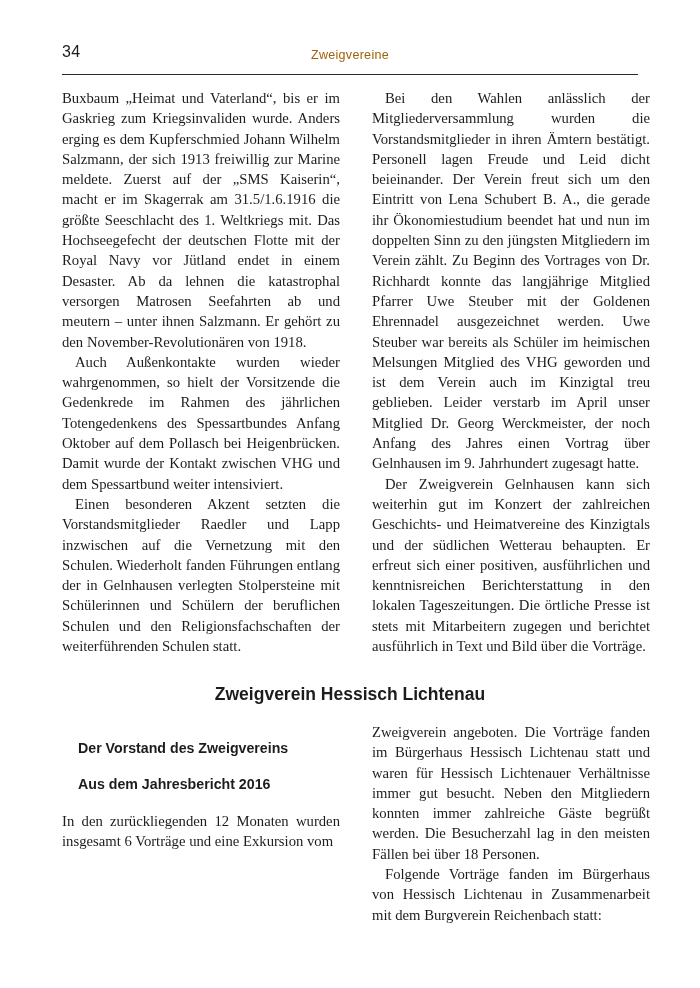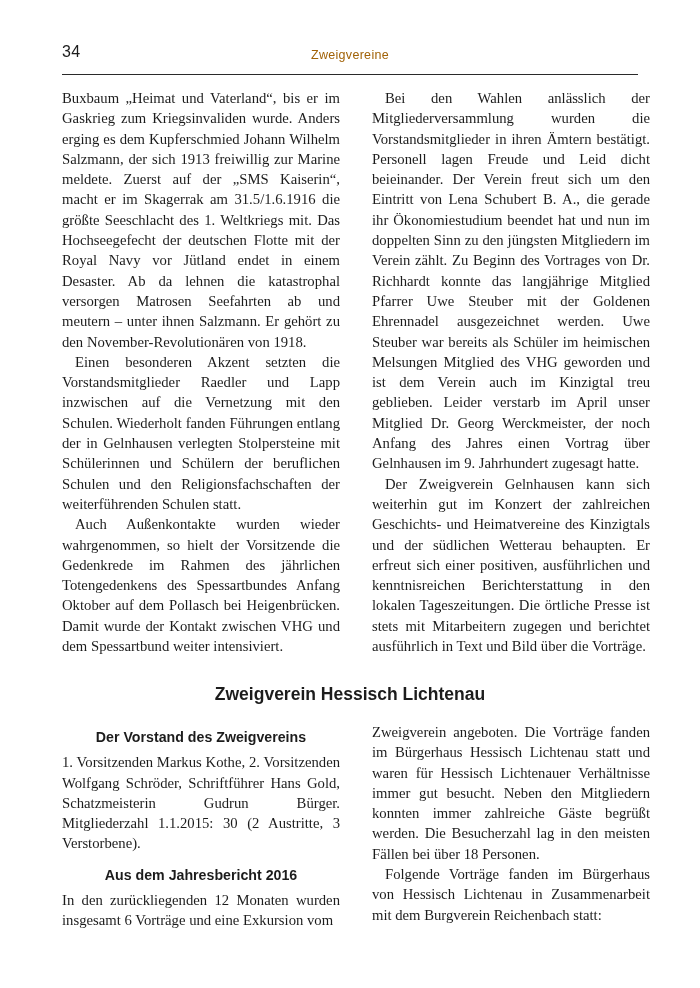--- a/index.html
+++ b/index.html
@@ -53,53 +53,52 @@
   .section-title {
     position: absolute; left: 62px; right: 62px; top: 684px;
     margin: 0;
     text-align: center;
     font-family: "Liberation Sans", sans-serif;
     font-weight: bold; font-size: 17.5px;
     color: #1c1c1c;
   }
   
   .subheading {
-    margin: 5px;
+    margin: 16px;
     font-family: "Liberation Sans", sans-serif;
     font-weight: bold; font-size: 14.2px; line-height: 20.3px;
-    text-align: center;
+    text-align: left;
     color: #1c1c1c;
   }
   .subheading.gap-above { margin-top: 11px; }
 </style>
 </head>
 <body>
 
 <div class="page">
 
   <div class="page-number">34</div>
   <div class="running-title">Zweigvereine</div>
   <div class="header-rule"></div>
 
   <div class="col col-left upper">
     <p>Buxbaum „Heimat und Vaterland“, bis er im Gaskrieg zum Kriegsinvaliden wurde. Anders erging es dem Kupferschmied Johann Wilhelm Salzmann, der sich 1913 freiwillig zur Marine meldete. Zuerst auf der „SMS Kaiserin“, macht er im Skagerrak am 31.5/1.6.1916 die größte Seeschlacht des 1. Weltkriegs mit. Das Hochseegefecht der deutschen Flotte mit der Royal Navy vor Jütland endet in einem Desaster. Ab da lehnen die katastrophal versorgen Matrosen Seefahrten ab und meutern – unter ihnen Salzmann. Er gehört zu den November-Revolutionären von 1918.</p>
+    <p class="indent">Auch Außenkontakte wurden wieder wahrgenommen, so hielt der Vorsitzende die Gedenkrede im Rahmen des jährlichen Totengedenkens des Spessartbundes Anfang Oktober auf dem Pollasch bei Heigenbrücken. Damit wurde der Kontakt zwischen VHG und dem Spessartbund weiter intensiviert.</p>
     <p class="indent">Einen besonderen Akzent setzten die Vorstandsmitglieder Raedler und Lapp inzwischen auf die Vernetzung mit den Schulen. Wiederholt fanden Führungen entlang der in Gelnhausen verlegten Stolpersteine mit Schülerinnen und Schülern der beruflichen Schulen und den Religionsfachschaften der weiterführenden Schulen statt.</p>
-    <p class="indent">Auch Außenkontakte wurden wieder wahrgenommen, so hielt der Vorsitzende die Gedenkrede im Rahmen des jährlichen Totengedenkens des Spessartbundes Anfang Oktober auf dem Pollasch bei Heigenbrücken. Damit wurde der Kontakt zwischen VHG und dem Spessartbund weiter intensiviert.</p>
   </div>
 
   <div class="col col-right upper">
     <p class="indent">Bei den Wahlen anlässlich der Mitgliederversammlung wurden die Vorstandsmitglieder in ihren Ämtern bestätigt. Personell lagen Freude und Leid dicht beieinander. Der Verein freut sich um den Eintritt von Lena Schubert B. A., die gerade ihr Ökonomiestudium beendet hat und nun im doppelten Sinn zu den jüngsten Mitgliedern im Verein zählt. Zu Beginn des Vortrages von Dr. Richhardt konnte das langjährige Mitglied Pfarrer Uwe Steuber mit der Goldenen Ehrennadel ausgezeichnet werden. Uwe Steuber war bereits als Schüler im heimischen Melsungen Mitglied des VHG geworden und ist dem Verein auch im Kinzigtal treu geblieben. Leider verstarb im April unser Mitglied Dr. Georg Werckmeister, der noch Anfang des Jahres einen Vortrag über Gelnhausen im 9. Jahrhundert zugesagt hatte.</p>
     <p class="indent">Der Zweigverein Gelnhausen kann sich weiterhin gut im Konzert der zahlreichen Geschichts- und Heimatvereine des Kinzigtals und der südlichen Wetterau behaupten. Er erfreut sich einer positiven, ausführlichen und kenntnisreichen Berichterstattung in den lokalen Tageszeitungen. Die örtliche Presse ist stets mit Mitarbeitern zugegen und berichtet ausführlich in Text und Bild über die Vorträge.</p>
   </div>
 
   <h2 class="section-title">Zweigverein Hessisch Lichtenau</h2>
 
   <div class="col col-left lower">
     <h3 class="subheading">Der Vorstand des Zweigvereins</h3>
-    <p>1. Vorsitzenden Markus Kothe, 2. Vorsitzenden Wolfgang Schröder, Schriftführer Hans Gold, Schatzmeisterin Gudrun Bürger. Mitgliederzahl 1.1.2015: 30 (2 Austritte, 3 Verstorbene).</p>
     <h3 class="subheading gap-above">Aus dem Jahresbericht 2016</h3>
     <p>In den zurückliegenden 12 Monaten wurden insgesamt 6 Vorträge und eine Exkursion vom</p>
   </div>
 
   <div class="col col-right lower">
     <p>Zweigverein angeboten. Die Vorträge fanden im Bürgerhaus Hessisch Lichtenau statt und waren für Hessisch Lichtenauer Verhältnisse immer gut besucht. Neben den Mitgliedern konnten immer zahlreiche Gäste begrüßt werden. Die Besucherzahl lag in den meisten Fällen bei über 18 Personen.</p>
     <p class="indent">Folgende Vorträge fanden im Bürgerhaus von Hessisch Lichtenau in Zusammenarbeit mit dem Burgverein Reichenbach statt:</p>
   </div>
 
 </div>

